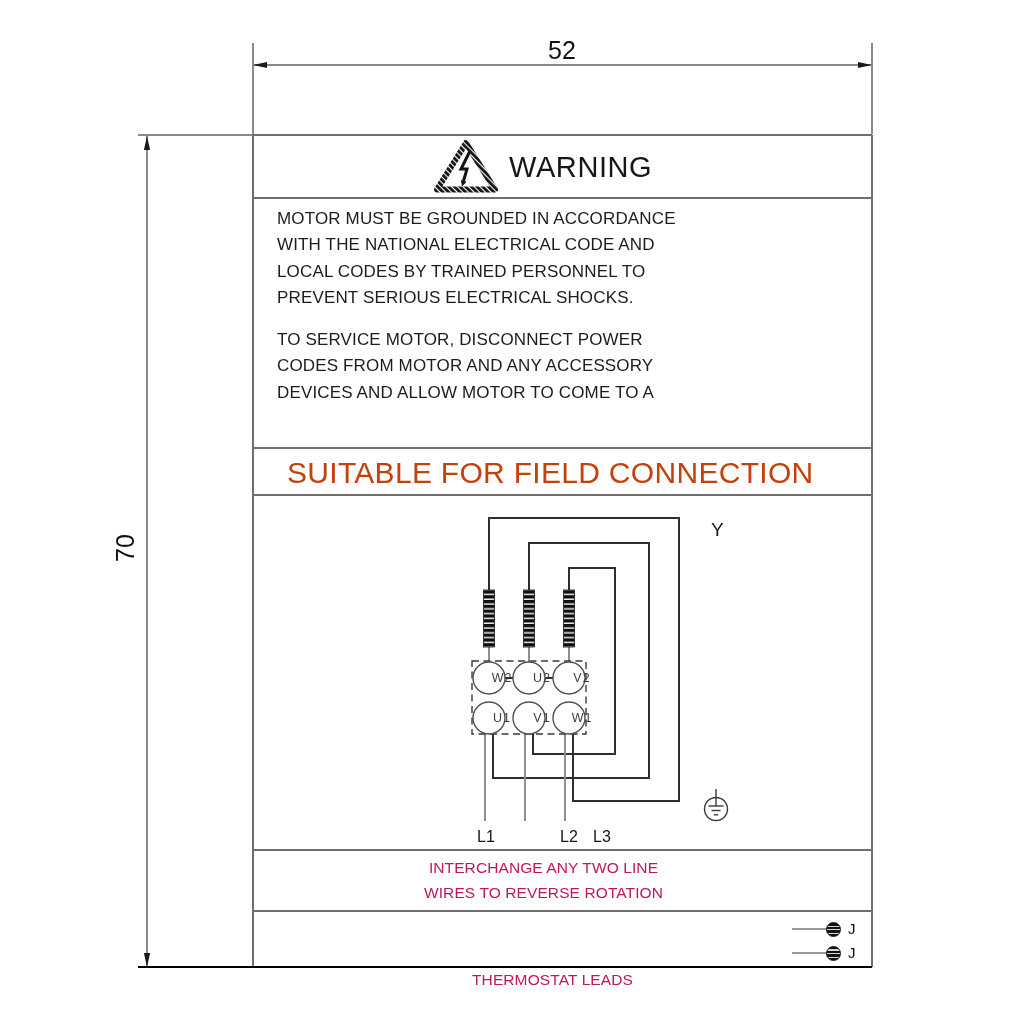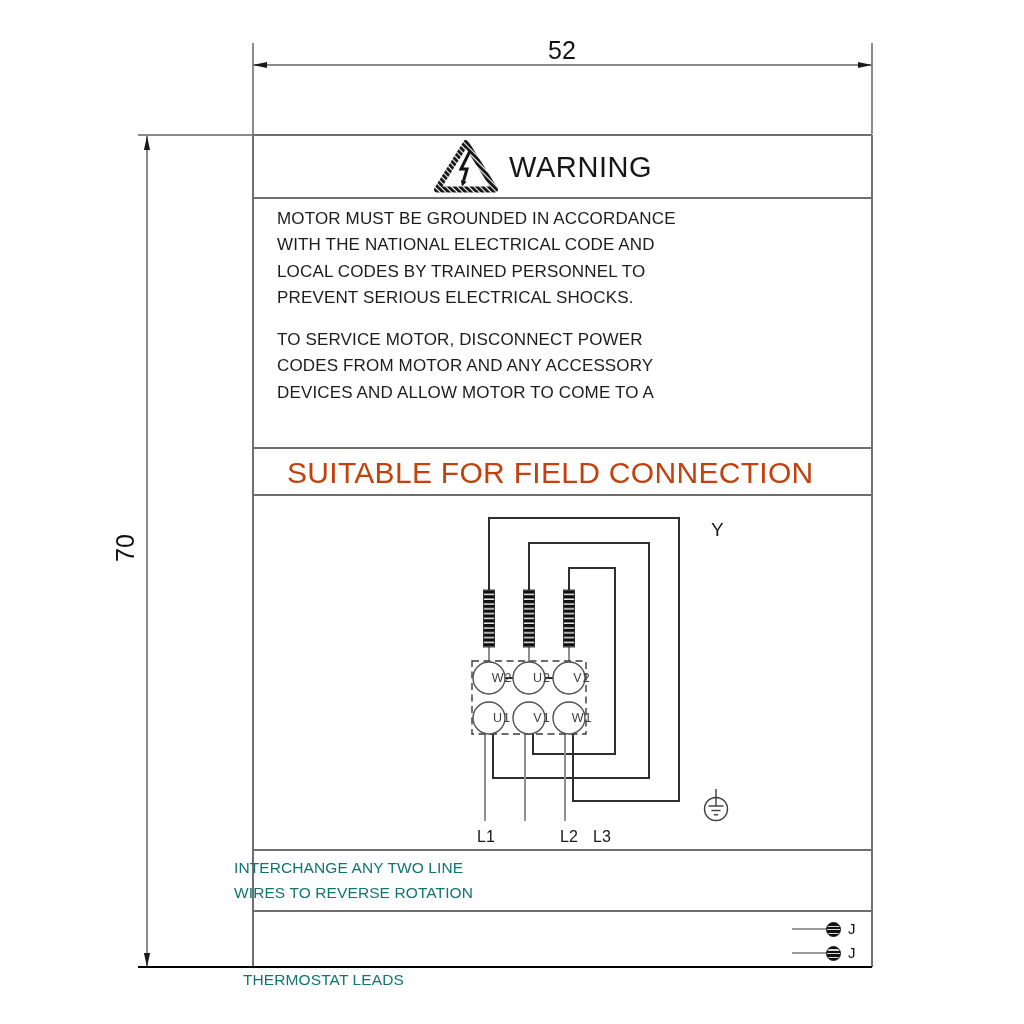--- a/index.html
+++ b/index.html
@@ -14,21 +14,21 @@
   .dim-v-wrap{left:99px;top:527px;width:52px;height:42px;display:flex;align-items:center;justify-content:center;transform:rotate(-90deg);}
   .warn-title{left:509px;top:150px;font-size:29px;letter-spacing:0.6px;line-height:34px;color:#161616;}
   .para{left:277px;font-size:17px;line-height:26.3px;letter-spacing:0.15px;color:#1c1c1c;}
   .para span{display:block;}
   .para1{top:206px;}
   .para2{top:327px;}
   .banner{left:287px;top:456px;font-size:30px;letter-spacing:0.3px;color:#c2410c;}
   .term-label{width:34px;height:32px;line-height:32px;text-align:center;font-size:12.5px;letter-spacing:1px;color:#3d3d3d;margin-left:13px;}
   .lline-label{width:32px;text-align:center;font-size:16px;top:828px;color:#161616;}
   .y-label{left:711px;top:519px;font-size:19px;color:#161616;}
-  .note{left:253px;width:619px;font-size:15.5px;color:#0f766e;letter-spacing:0.1px;}
+  .note{left:253px;width:619px;text-align:center;font-size:15.5px;color:#be185d;letter-spacing:0.1px;}
   .note span{display:block;}
   .note-rotation{top:855px;line-height:25.2px;transform:translateX(-19px);}
   .note-thermo{top:968px;line-height:24.4px;transform:translateX(-10px);}
   .lead-group{left:792px;width:74px;height:16px;}
   .lead-wire{position:absolute;left:0;top:7.2px;width:35px;height:1.5px;background:#9a9a9a;}
   .lead-dot{position:absolute;left:34px;top:0.5px;width:15px;height:15px;border-radius:50%;
     background:repeating-linear-gradient(to bottom,#101010 0 2.5px,#d9d9d9 2.5px 3.7px);
     border:1px solid #101010;box-sizing:border-box;}
   .lead-j{position:absolute;left:56px;top:0;font-size:15px;line-height:16px;color:#13131a;}
 </style>

